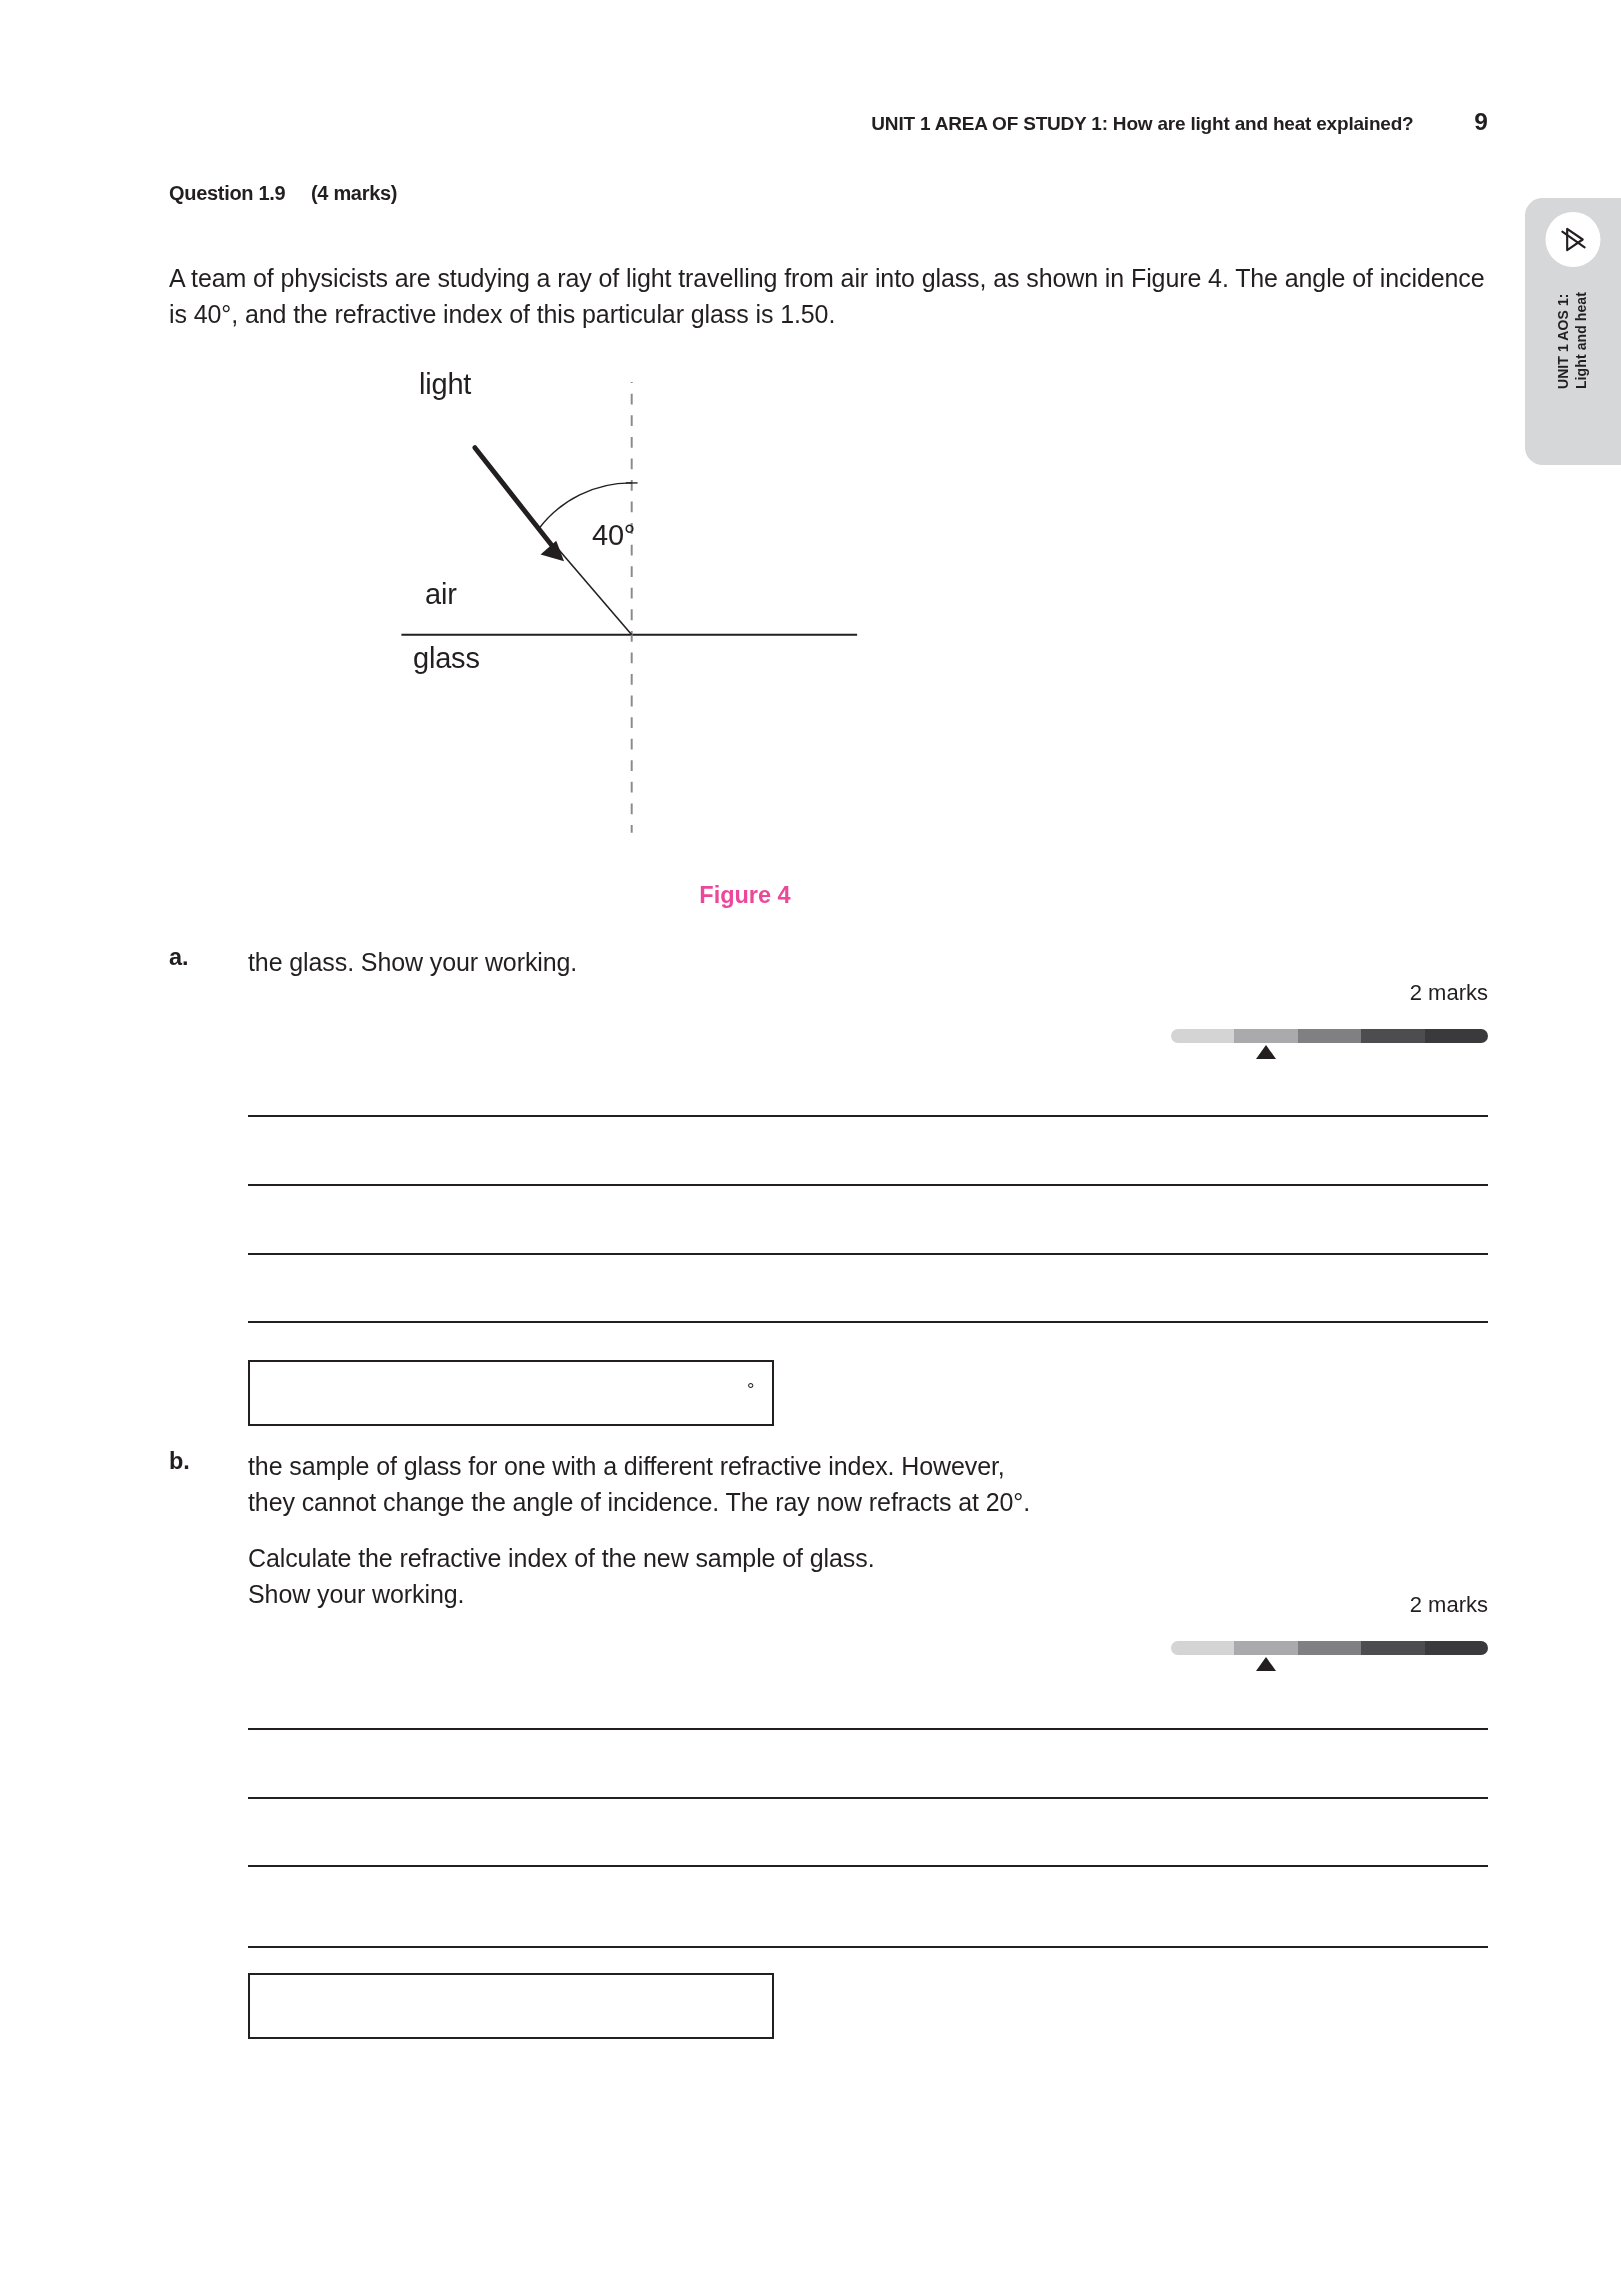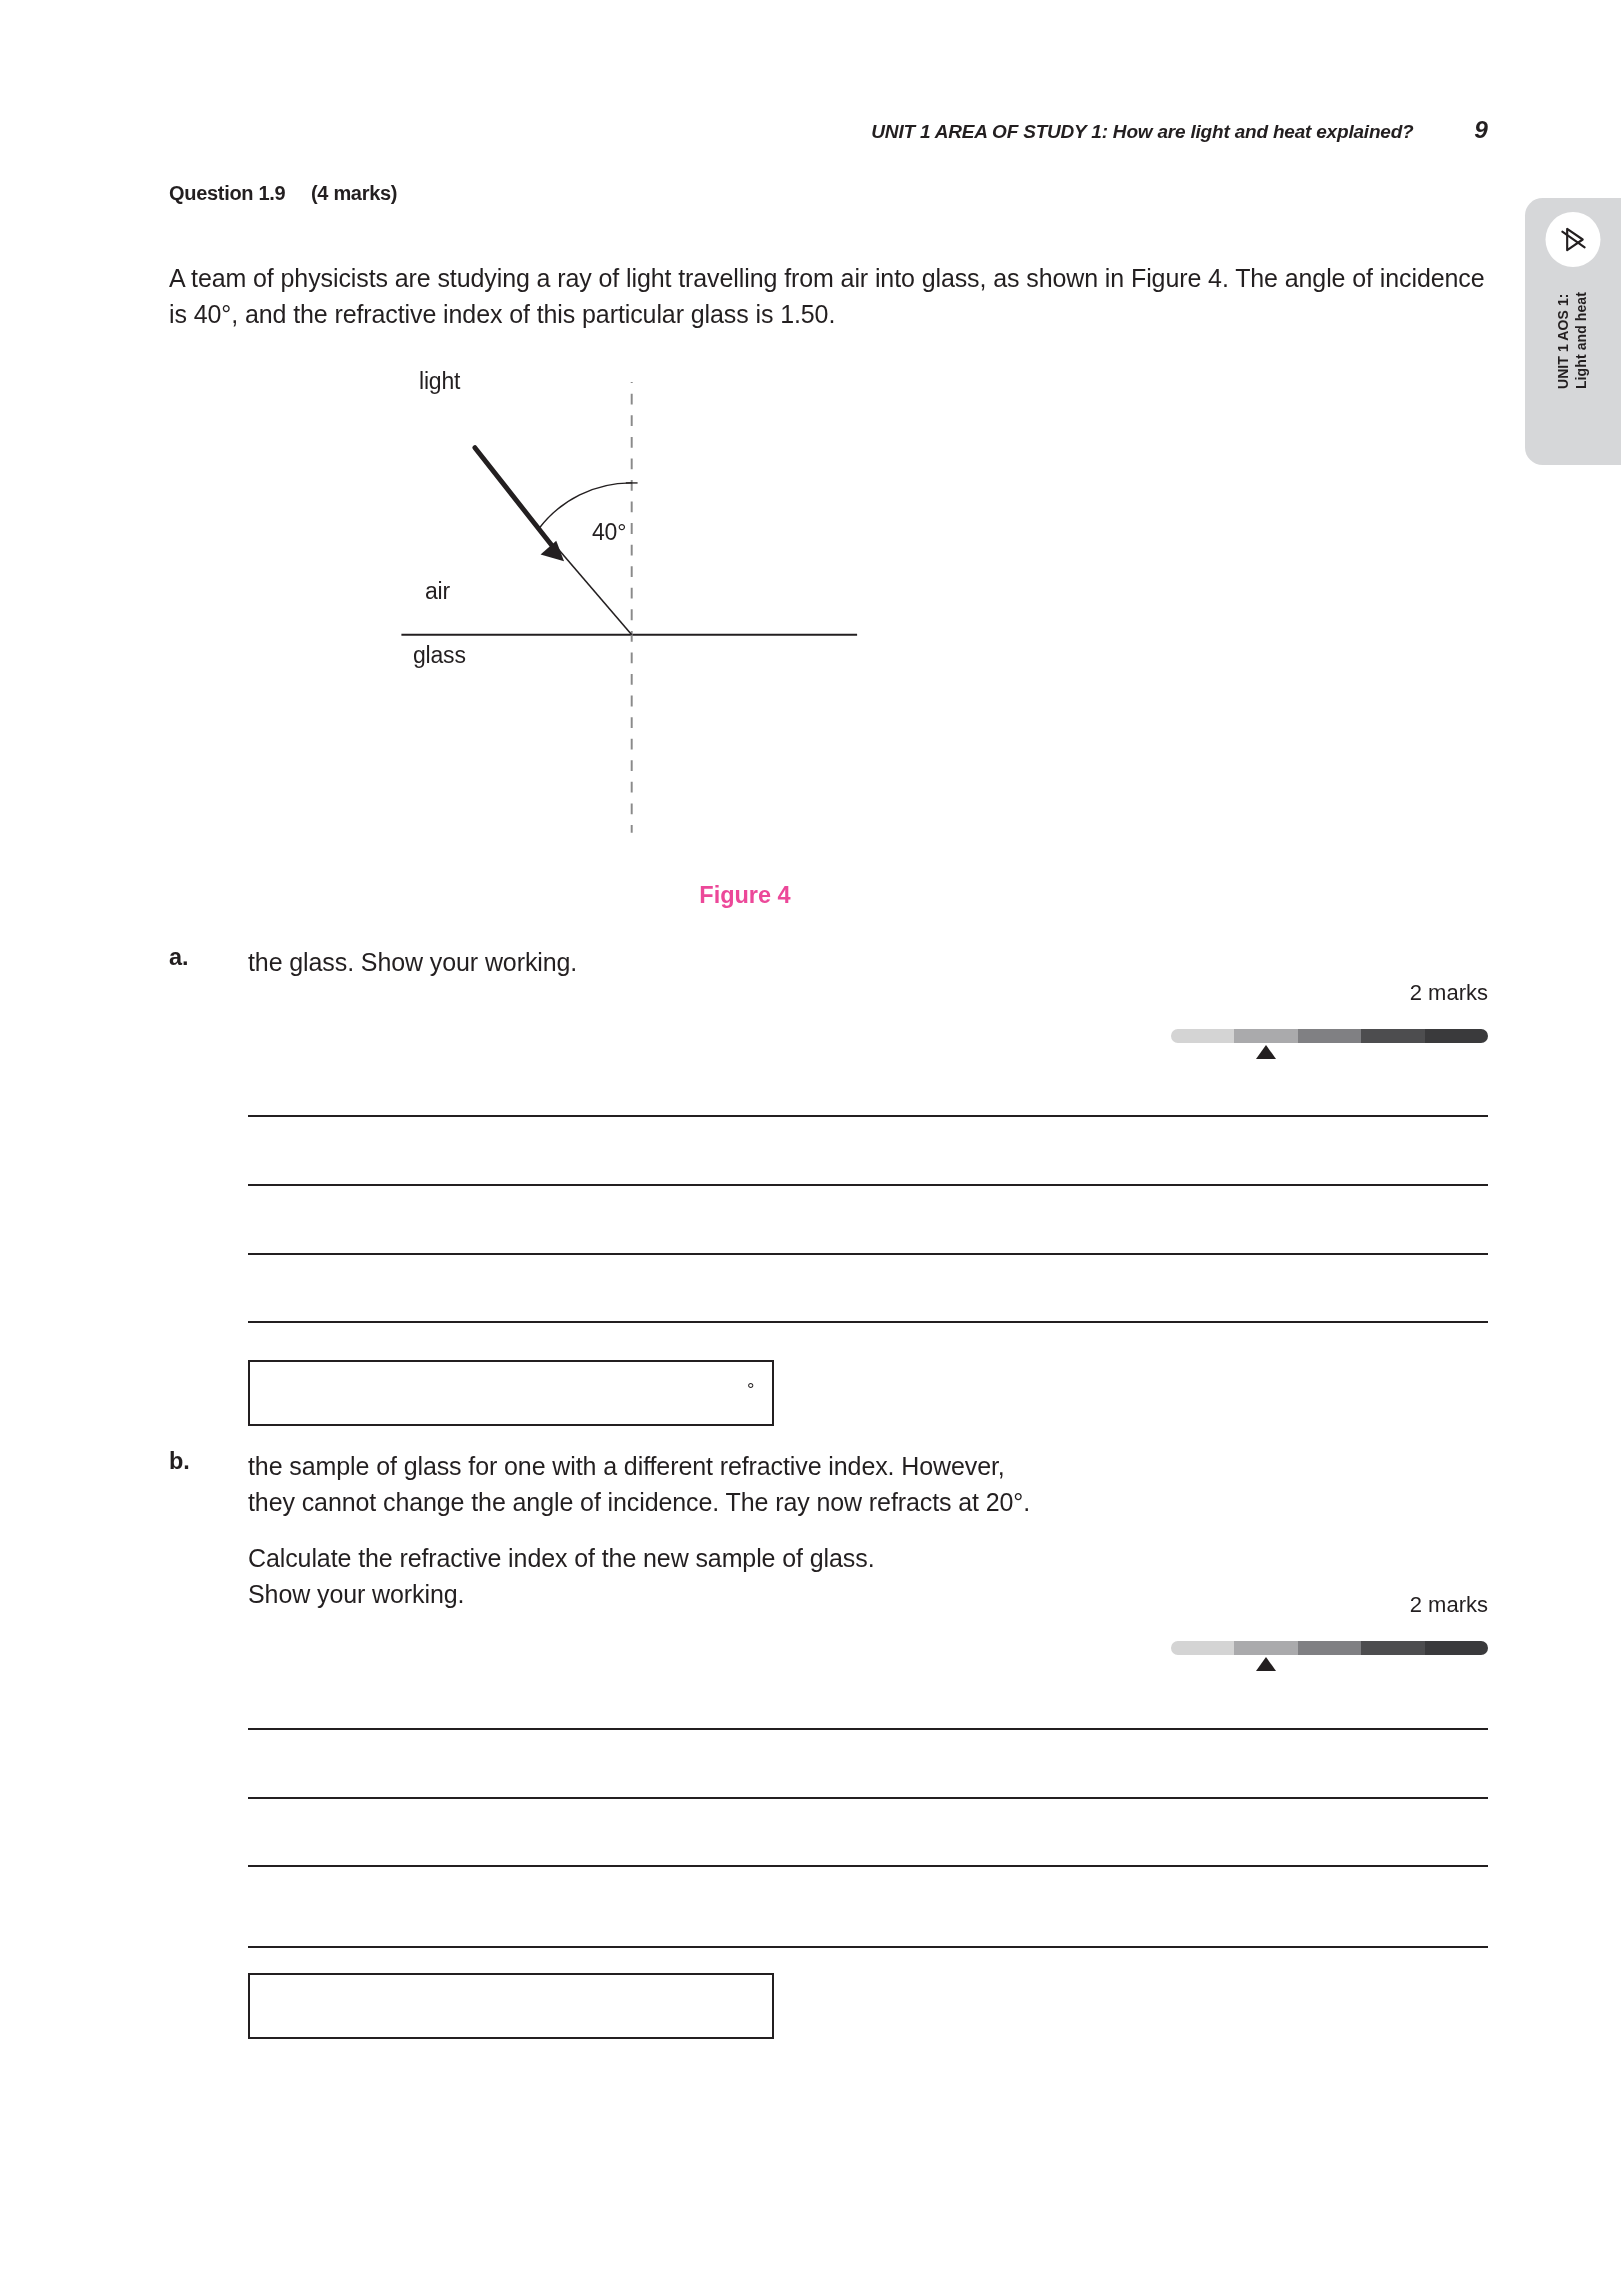--- a/index.html
+++ b/index.html
@@ -16,27 +16,26 @@
     position: relative;
     width: 1621px;
     height: 2293px;
     background: #ffffff;
     overflow: hidden;
   }
 
   
   .page-header {
     position: absolute;
-    top: 116px;
+    top: 108px;
     left: 147px;
     width: 1341px;
     display: flex;
     align-items: baseline;
     justify-content: flex-end;
-    font-style: italic;
   }
   .header-title {
     font-size: 19px;
     font-weight: 700;
     letter-spacing: -0.2px;
     color: #231f20;
     white-space: nowrap;
   }
   .header-pageno {
     font-size: 24.5px;
@@ -130,21 +129,21 @@
     top: 882px;
     left: 0;
     width: 1490px;
     text-align: center;
     font-size: 23.5px;
     font-weight: 700;
     color: #ec4899;
   }
   .fig-label {
     position: absolute;
-    font-size: 23px;
+    font-size: 29px;
     color: #231f20;
     letter-spacing: -0.2px;
   }
 
   
   .part {
     position: absolute;
     left: 169px;
     width: 1323px;
   }

